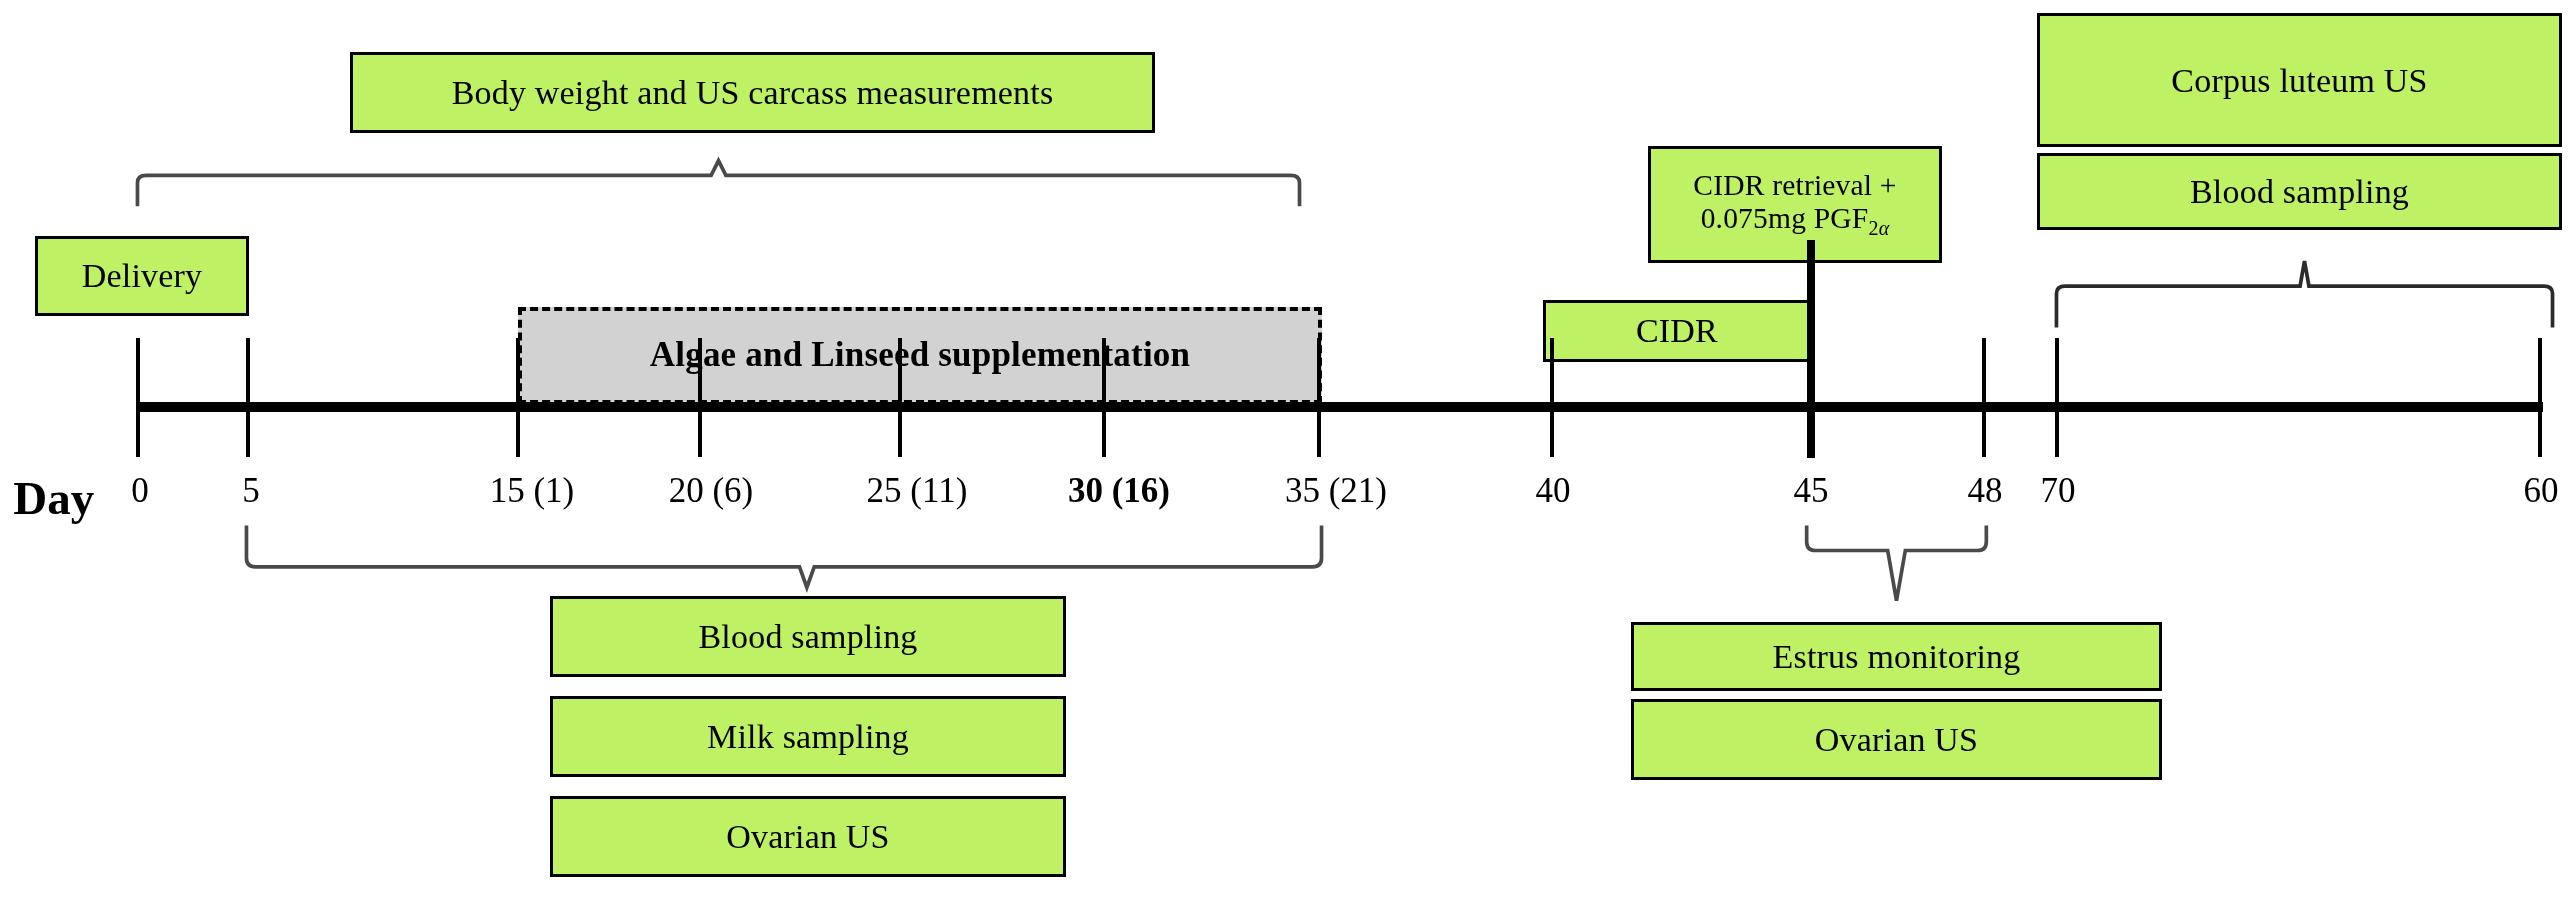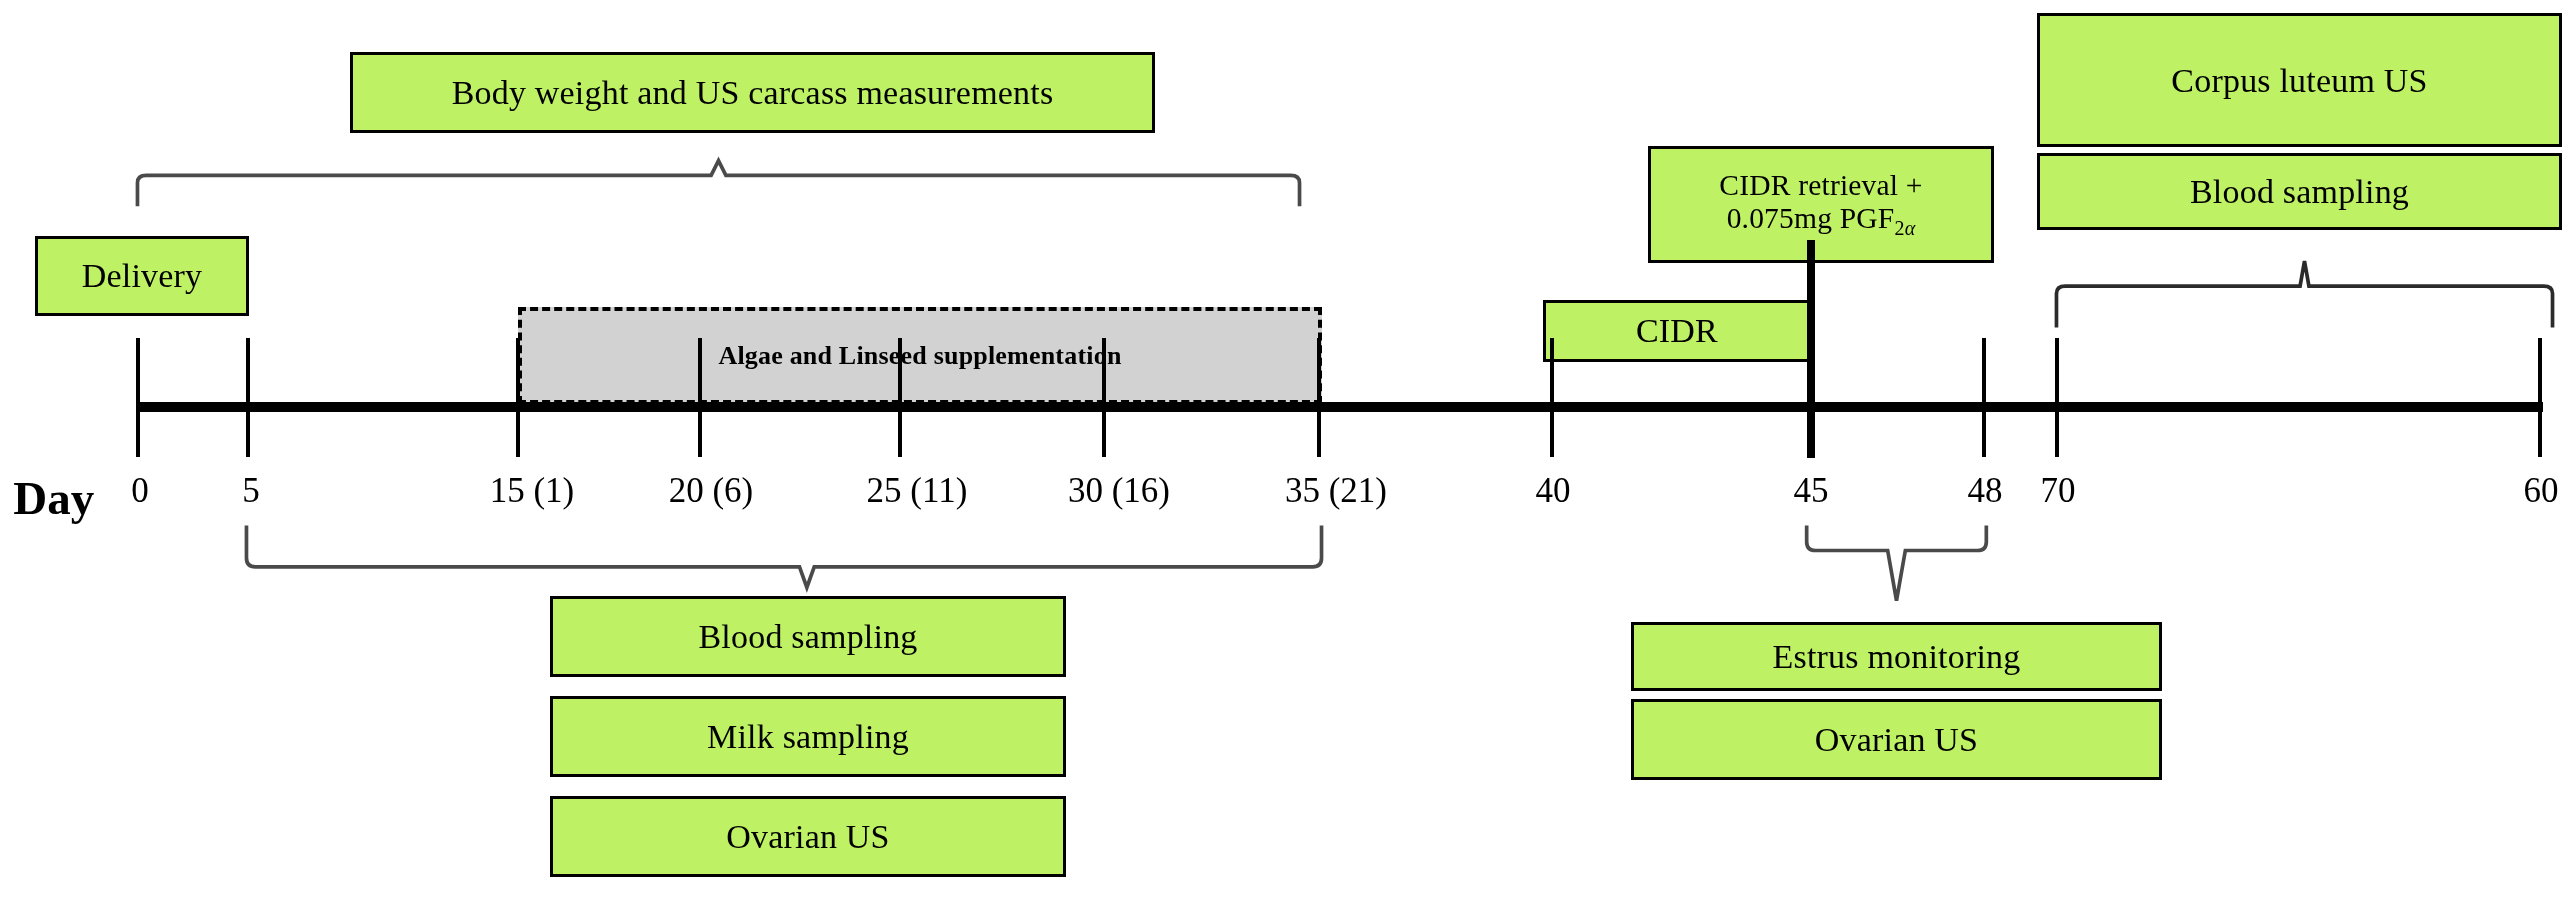--- a/index.html
+++ b/index.html
@@ -22,21 +22,21 @@
     text-align:center;
     font-size:34px;
     line-height:1.15;
     letter-spacing:0.2px;
   }
   .box.small{font-size:29.5px;}
   .box.supp{
     border:4.4px dashed #000;
     background:#d2d2d2;
     font-weight:bold;
-    font-size:26px;
+    font-size:35px;
   }
   .axis{
     position:absolute;
     background:#000;
   }
   .tick{position:absolute;background:#000;width:3.7px;}
   .tick.thick{width:8px;}
   .ticklabel{
     position:absolute;
     font-size:35px;
@@ -83,21 +83,21 @@
     <svg width="499" height="71" viewBox="0 0 676 96">
       <path d="M2,94 L2,48 Q2,38 14,38 L332,38 L338,4 L344,38 L662,38 Q674,38 674,48 L674,94" fill="none" stroke="#2b2b2b" stroke-width="5"></path>
     </svg>
   </div>
 
   <div class="box" style="left:35px;top:236px;width:214px;height:80px;">
     <span>Delivery</span>
   </div>
 
 
-  <div class="box small" style="left:1648px;top:146px;width:346px;height:117px;padding:0 7.4px;">
+  <div class="box small" style="left:1648px;top:146px;width:294px;height:117px;padding:0 7.4px;">
     <span>
       <span>CIDR retrieval +</span>
       <span class="line2"><span>0.075mg PGF</span><span class="sub">2</span><span class="subi">α</span></span>
     </span>
   </div>
 
   <div class="box" style="left:1543px;top:300px;width:268px;height:62px;">
     <span>CIDR</span>
   </div>
 
@@ -120,21 +120,21 @@
   <div class="tick" style="left:2055px;top:338px;height:119px;"></div>
   <div class="tick" style="left:2538px;top:338px;height:119px;"></div>
 
   <div class="daylabel" style="left:13.3px;top:471px;">Day</div>
 
   <div class="ticklabel" style="left:140px;top:471px;">0</div>
   <div class="ticklabel" style="left:251px;top:471px;">5</div>
   <div class="ticklabel" style="left:532px;top:471px;">15 (1)</div>
   <div class="ticklabel" style="left:711px;top:471px;">20 (6)</div>
   <div class="ticklabel" style="left:917px;top:471px;">25 (11)</div>
-  <div class="ticklabel" style="left:1119px;top:471px;">30 (16)</div>
+  <div class="ticklabel" style="left:1119px;top:471px;font-weight:bold;">30 (16)</div>
   <div class="ticklabel" style="left:1336px;top:471px;">35 (21)</div>
   <div class="ticklabel" style="left:1553px;top:471px;">40</div>
   <div class="ticklabel" style="left:1811px;top:471px;">45</div>
   <div class="ticklabel" style="left:1985px;top:471px;">48</div>
   <div class="ticklabel" style="left:2058px;top:471px;">70</div>
   <div class="ticklabel" style="left:2541px;top:471px;">60</div>
 
   <div class="bracket" style="left:245px;top:524px;width:1078px;height:65px;">
     <svg width="1078" height="65" viewBox="0 0 1462 88">
       <path d="M2,2 L2,46 Q2,58 14,58 L752,58 L762,86 L772,58 L1448,58 Q1460,58 1460,46 L1460,2" fill="none" stroke="#4a4a4a" stroke-width="5"></path>

